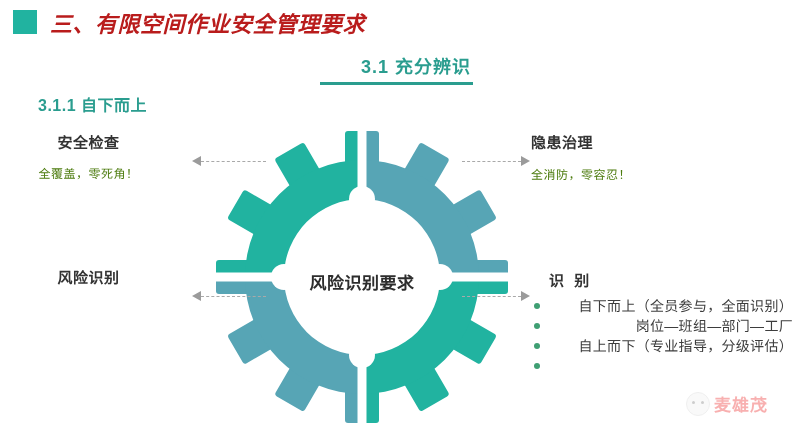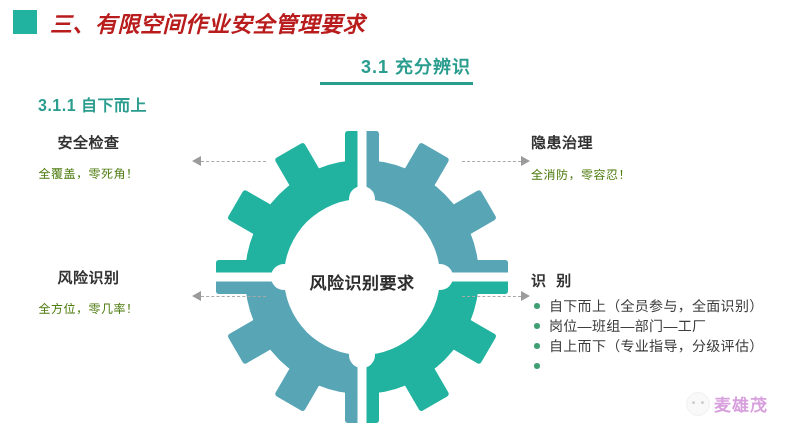--- a/index.html
+++ b/index.html
@@ -176,25 +176,27 @@
     top: 269px;
     width: 262px;
   }
   .identify-block .ib-title {
     font-size: 15px;
     font-weight: bold;
     color: #333333;
     letter-spacing: 3px;
     display: block;
     margin-bottom: 6px;
+    margin-left: 18px;
   }
   .identify-list {
     list-style: none;
     margin: 0;
     padding: 0;
+    text-align: right;
   }
   .identify-list li {
     position: relative;
     padding-left: 18px;
     font-size: 14px;
     line-height: 20px;
     color: #3d3d3d;
     letter-spacing: 0.3px;
   }
   .identify-list li .dot {
@@ -235,21 +237,21 @@
     width: 3px;
     height: 3px;
     border-radius: 50%;
     background: #8a8a8a;
   }
   .watermark .wm-logo::before { left: 5px; }
   .watermark .wm-logo::after  { right: 5px; }
   .watermark .wm-text {
     font-size: 17px;
     font-weight: bold;
-    color: #a21caf;
+    color: #ef4444;
     letter-spacing: 1px;
     white-space: nowrap;
   }
 </style>
 </head>
 <body>
 
 <div class="slide-title">
   <span class="title-marker"></span>
   <span class="title-text">三、有限空间作业安全管理要求</span>
@@ -384,21 +386,20 @@
   <span class="head"></span>
 </div>
 
 <div class="callout co-safety-check">
   <span class="co-title">安全检查</span>
   <span class="co-desc">全覆盖，零死角！</span>
 </div>
 
 <div class="callout co-risk-id">
   <span class="co-title">风险识别</span>
-  <span class="co-desc">全方位，零几率！</span>
 </div>
 
 <div class="callout co-hazard">
   <span class="co-title">隐患治理</span>
   <span class="co-desc">全消防，零容忍！</span>
 </div>
 
 <div class="identify-block">
   <span class="ib-title">识 别</span>
   <ul class="identify-list">

